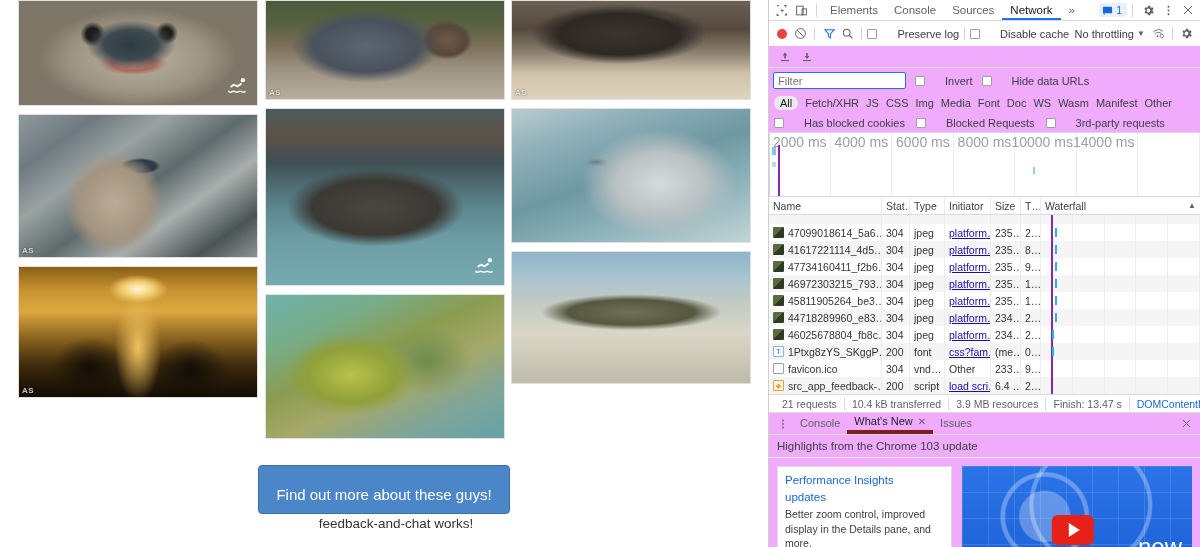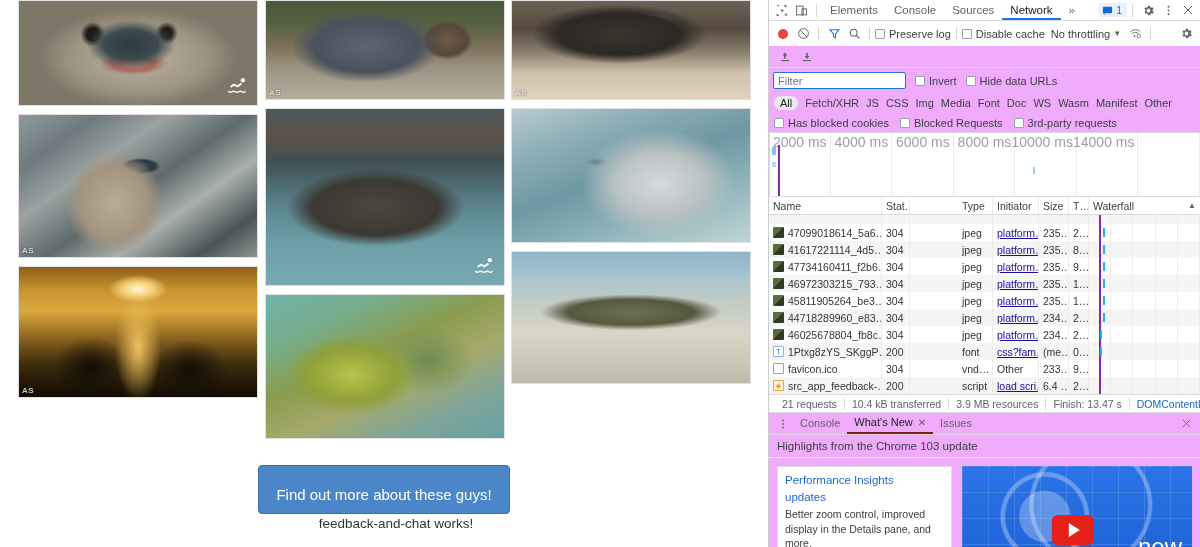--- a/index.html
+++ b/index.html
@@ -153,21 +153,21 @@
     cursor: pointer;
   }
 
   .dt-toolbar {
     display: flex; align-items: center;
     height: 25px; padding: 0 4px;
     border-bottom: 0; background: #fff;
   }
   .rec-dot { width: 10px; height: 10px; border-radius: 50%; background: #e8453c; }
   .chk {
-    display: inline-flex; align-items: center; gap: 4px;
+    display: inline-flex; align-items: center; gap: 20px;
     font-size: 11px; color: #3c4043; cursor: pointer; white-space: nowrap;
   }
   .chk .box {
     width: 10px; height: 10px; border: 1px solid #9aa0a6; border-radius: 1px; background: #fff;
   }
   .throttle {
     display: inline-flex; align-items: center; gap: 3px;
     font-size: 11px; color: #3c4043; cursor: pointer; white-space: nowrap;
   }
   .caret { font-size: 8px; color: #5f6368; }
@@ -229,21 +229,21 @@
   
   .dt-table { background: #fff; }
   .tr { display: flex; height: 17px; align-items: center; font-size: 10.5px; }
   .thead .tr { height: 18px; border-bottom: 1px solid #dadada; color: #3c4043; }
   .th, .td {
     padding: 0 4px; overflow: hidden; white-space: nowrap; text-overflow: ellipsis;
     border-right: 1px solid #ededed; height: 100%; display: flex; align-items: center;
   }
   .c-name { width: 113px; }
   .c-status { width: 28px; }
-  .c-type { width: 35px; margin-left: 48px; }
+  .c-type { width: 35px; }
   .c-init { width: 46px; }
   .c-size { width: 30px; }
   .c-time { width: 20px; }
   .c-wf { flex: 1; position: relative; border-right: 0; }
   .tbody .tr:nth-child(odd) { background: #f5f5f5; }
   .link { color: #1a0dab; text-decoration: underline; }
   .rowicon {
     width: 11px; height: 11px; margin-right: 4px; flex: 0 0 11px;
     border: 1px solid #9aa0a6; border-radius: 1px; background: #fff;
   }
@@ -271,21 +271,21 @@
   .drawer-tabbar {
     display: flex; align-items: center;
     height: 22px; padding: 0 4px;
     border-bottom: 1px solid #dadada;
   }
   .dtab {
     padding: 0 7px; height: 21px; line-height: 21px;
     font-size: 11px; color: #5f6368; cursor: pointer;
     display: flex; align-items: center; gap: 5px;
   }
-  .dtab.active { color: #202124; border-bottom: 2px solid #7f1d1d; }
+  .dtab.active { color: #202124; border-bottom: 4px solid #7f1d1d; }
   .dtab .x { font-size: 10px; color: #5f6368; }
 
   .wn-head {
     height: 23px; display: flex; align-items: center;
     padding: 0 8px; font-size: 11.5px; color: #3c4043;
     border-bottom: 1px solid #ededed;
   }
   .wn-body { display: flex; padding: 8px 8px 0 8px; gap: 10px; height: 105px; }
   .wn-cards { width: 175px; }
   .wn-card {

